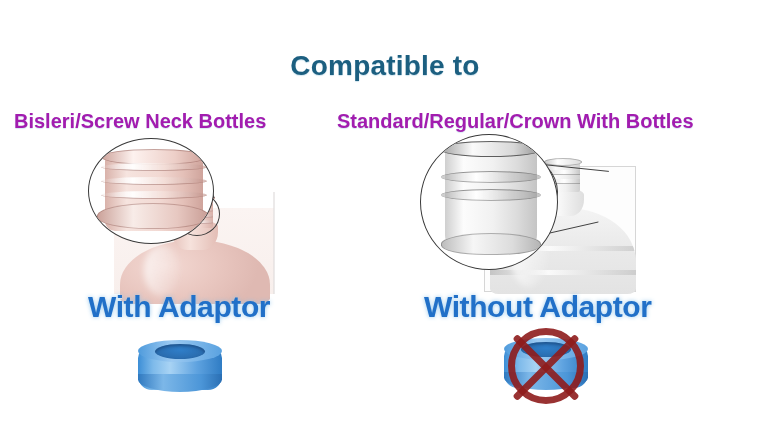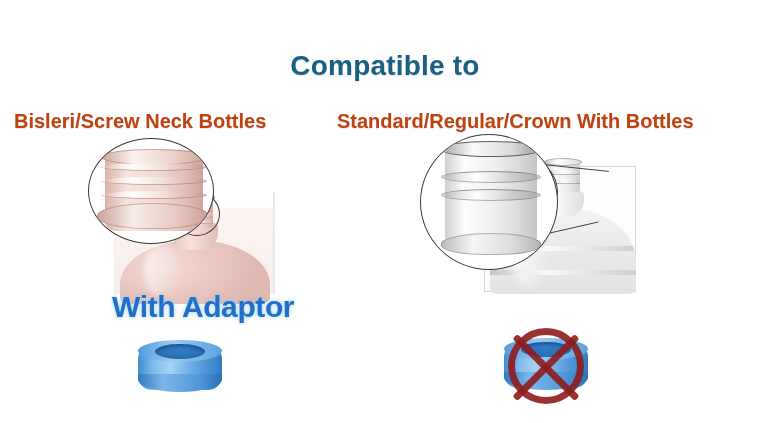--- a/index.html
+++ b/index.html
@@ -19,37 +19,37 @@
     font-size:28px;font-weight:bold;
     color:#1c5f80;
     letter-spacing:.2px;
     text-shadow:0 1px 1px rgba(120,180,210,.35);
   }
 
   
   .subtitle{
     position:absolute;top:110px;
     font-size:20px;font-weight:bold;
-    color:#c2410c;
+    color:#a21caf;
     white-space:nowrap;
     text-shadow:0 1px 1px rgba(140,190,215,.35);
   }
   #sub-left{left:14px;}
   #sub-right{left:337px;}
 
   
   .caption{
     position:absolute;top:290px;
     font-size:30px;font-weight:bold;
     color:#2170c8;
     white-space:nowrap;
     letter-spacing:-.4px;
     text-shadow:0 0 4px rgba(140,195,235,.9), 0 1px 0 rgba(255,255,255,.7);
   }
-  #cap-left{left:112px;}
+  #cap-left{left:88px;}
   #cap-right{left:424px;}
 
   
   #photo-left{position:absolute;left:86px;top:136px;width:218px;height:158px;}
 
   
   .plate-pink{
     position:absolute;left:28px;top:72px;width:160px;height:86px;
     background:linear-gradient(180deg,#fbf4f2 0%,#f8efec 100%);
   }
@@ -316,20 +316,21 @@
       <div class="cg-neck"></div>
       <div class="cg-lip"></div>
       <div class="cg-ring" style="top:36px"></div>
       <div class="cg-ring" style="top:54px"></div>
       <div class="cg-base"></div>
     </div>
   </div>
 
   <div class="caption" id="cap-left">With Adaptor</div>
 
+  <div class="caption" id="cap-right">Without Adaptor</div>
 
   <div class="adaptor" id="adaptor-left">
     <div class="outer"></div>
     <div class="skirt"></div>
     <div class="top-ell"></div>
     <div class="bore"></div>
   </div>
 
   <div class="adaptor" id="adaptor-right">
     <div class="outer"></div>

